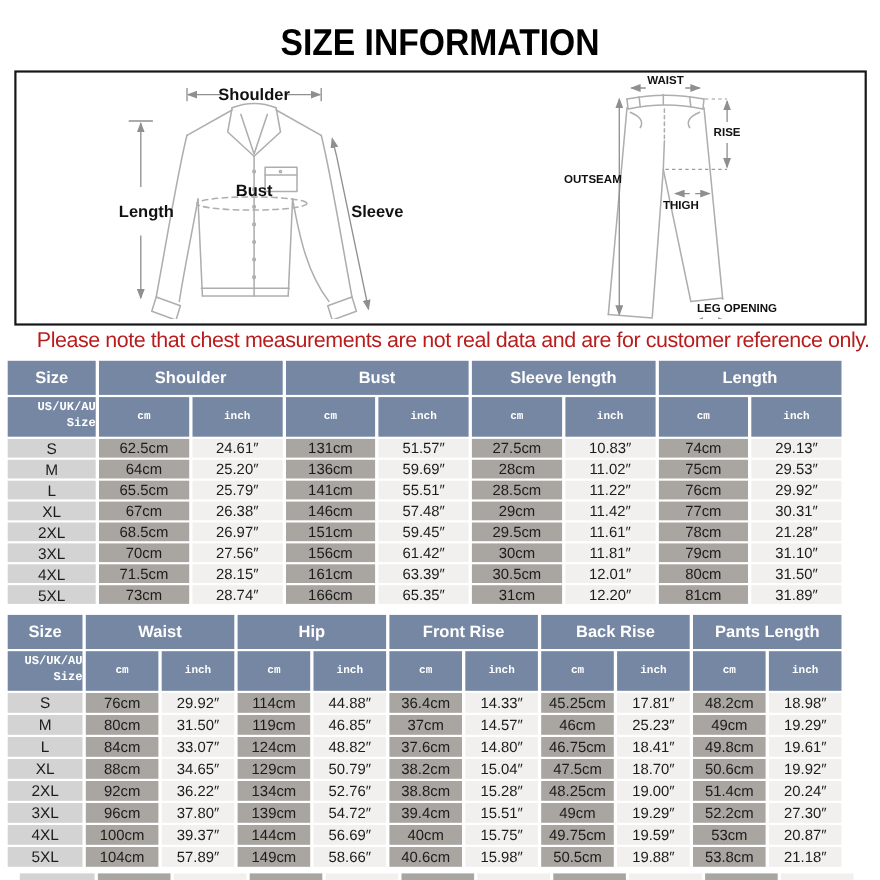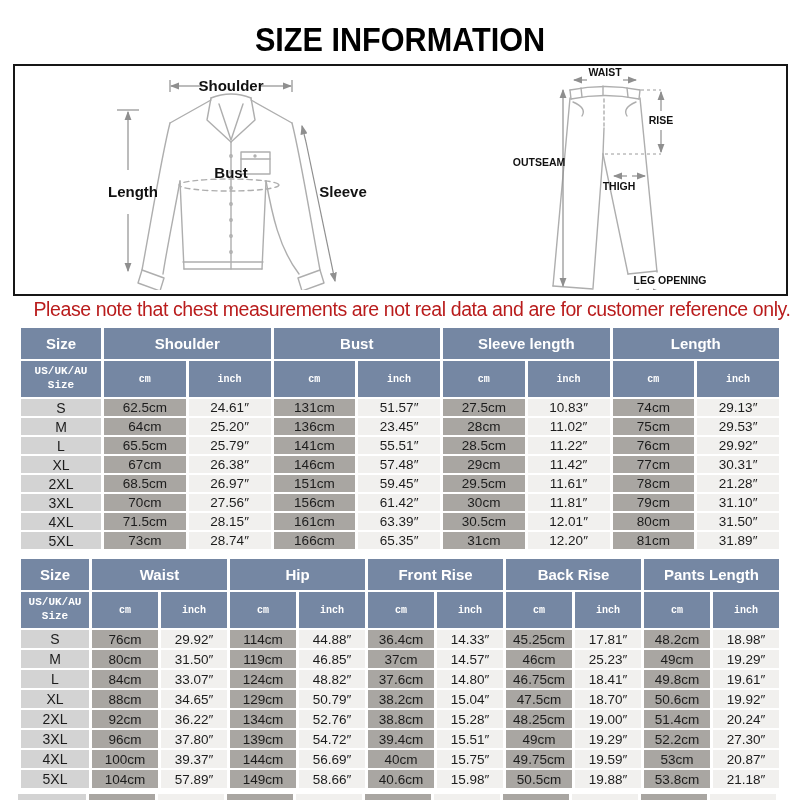--- a/index.html
+++ b/index.html
@@ -20,37 +20,37 @@
   .garment{stroke:#aeaeae;stroke-width:1.4;fill:none;stroke-linecap:round;stroke-linejoin:round;}
   .arrow{stroke:#8f8f8f;stroke-width:1.2;fill:none;}
   .leader{stroke:#9a9a9a;stroke-width:1;stroke-dasharray:3 3;fill:none;}
   .shirt-label{font-family:"Liberation Sans",sans-serif;font-size:15px;font-weight:700;fill:#111;}
   .pants-label{font-family:"Liberation Sans",sans-serif;font-size:10.5px;font-weight:700;fill:#111;}
   .ref-note{
     position:absolute;top:298px;left:12px;width:800px;text-align:center;
     font-size:19.5px;color:#b91c1c;letter-spacing:-0.4px;white-space:nowrap;
   }
   table.size-table{
-    position:absolute;left:18px;width:764px;
+    position:absolute;left:4px;width:764px;
     border-collapse:separate;border-spacing:3px 2px;table-layout:fixed;
   }
   #table-tops{top:326px;}
   #table-bottoms{top:557px;}
   .size-table th,.size-table td{
     text-align:center;vertical-align:middle;padding:0;overflow:hidden;
   }
   .h-main{
     background:#7587a3;color:#fff;font-size:15px;font-weight:700;height:31px;
     font-family:"Liberation Sans",sans-serif;
   }
   .h-sub{
     background:#7587a3;color:#fff;height:36px;
     font-family:"Liberation Mono",monospace;font-weight:700;font-size:10px;
   }
-  .h-sub.small{font-size:11px;line-height:1.25;white-space:pre-line;}
+  .h-sub.small{font-size:11px;line-height:1.25;white-space:pre-line;text-align:right;}
   #table-tops td{height:17px;}
   #table-bottoms td{height:18px;}
   .c-size{background:#d3d3d3;color:#1c1c1c;font-size:14px;}
   .c-cm{background:#a9a6a2;color:#1c1c1c;font-size:13.5px;}
   .c-inch{background:#f1f0ee;color:#1c1c1c;font-size:13.5px;}
   .bottom-strip{
     position:absolute;left:18px;top:794px;height:8px;width:764px;
     display:flex;gap:3px;
   }
   .bottom-strip div{height:8px;}
@@ -209,21 +209,21 @@
         <td class="c-cm">27.5cm</td>
         <td class="c-inch">10.83″</td>
         <td class="c-cm">74cm</td>
         <td class="c-inch">29.13″</td>
       </tr>
       <tr>
         <td class="c-size">M</td>
         <td class="c-cm">64cm</td>
         <td class="c-inch">25.20″</td>
         <td class="c-cm">136cm</td>
-        <td class="c-inch">23.45″</td>
+        <td class="c-inch">59.69″</td>
         <td class="c-cm">28cm</td>
         <td class="c-inch">11.02″</td>
         <td class="c-cm">75cm</td>
         <td class="c-inch">29.53″</td>
       </tr>
       <tr>
         <td class="c-size">L</td>
         <td class="c-cm">65.5cm</td>
         <td class="c-inch">25.79″</td>
         <td class="c-cm">141cm</td>

